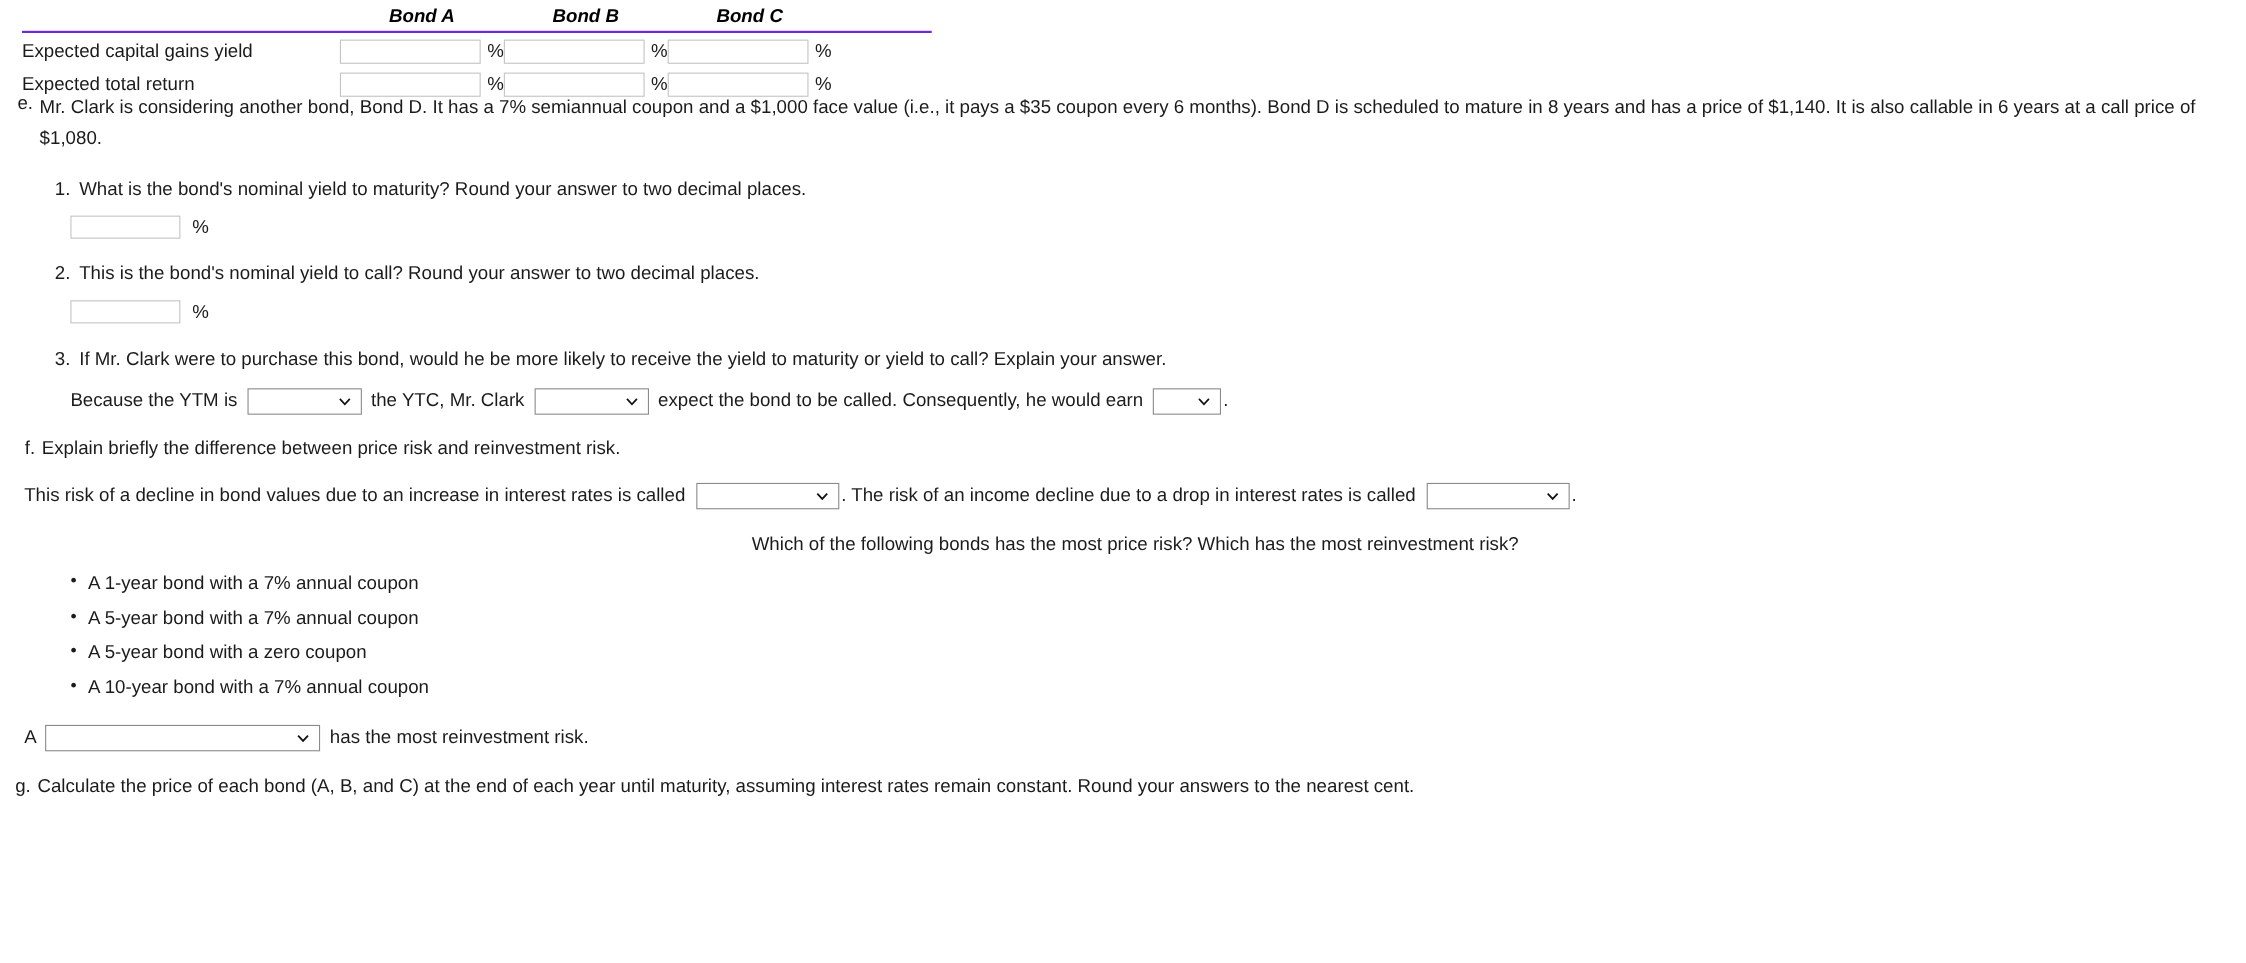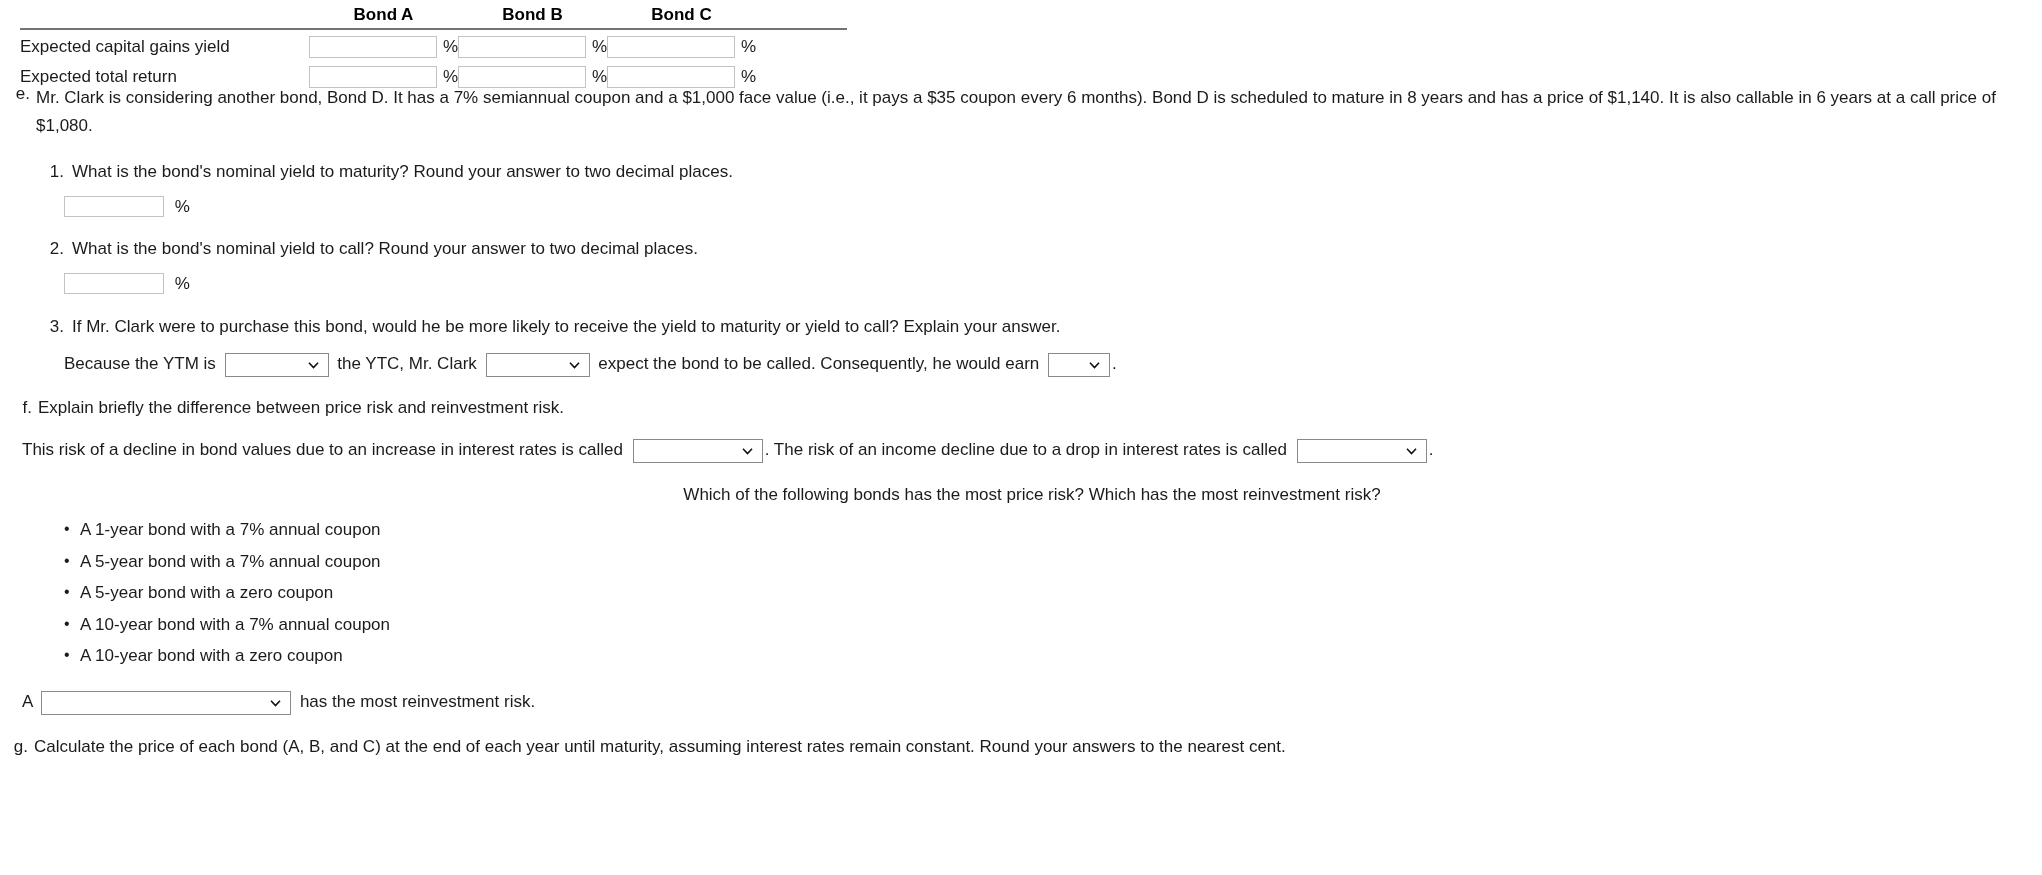--- a/index.html
+++ b/index.html
@@ -60,22 +60,23 @@
     top: 4px;
     width: 827px;
   }
   .bt-row {
     display: flex;
     align-items: center;
     height: 30px;
   }
   .bt-head {
     height: 22px;
-    border-bottom: 2px solid #737373;
+    border-bottom: 2px solid #6d28d9;
     padding-bottom: 2px;
+    font-style: italic;
   }
   .bt-label {
     width: 289px;
     flex: 0 0 289px;
     font-size: 17px;
     color: #1b1b1b;
   }
   .bt-cell {
     flex: 0 0 149px;
     width: 149px;
@@ -208,21 +209,21 @@
     </div>
     <div class="answer-row" style="margin-left:22px;">
       <span class="txtbox"></span>
       <span class="pct">%</span>
     </div>
   </div>
 
   <div class="sublist" style="margin-left:42px;margin-top:22px;">
     <div class="subitem">
       <div class="num">2.</div>
-      <div class="txt">What is the bond's nominal yield to call? Round your answer to two decimal places.</div>
+      <div class="txt">This is the bond's nominal yield to call? Round your answer to two decimal places.</div>
     </div>
     <div class="answer-row" style="margin-left:22px;">
       <span class="txtbox"></span>
       <span class="pct">%</span>
     </div>
   </div>
 
   <div class="sublist" style="margin-left:42px;margin-top:23px;">
     <div class="subitem">
       <div class="num">3.</div>
@@ -284,21 +285,20 @@
     </span><span class="inline-text">.</span>
   </div>
 
   <div style="margin-left:22px;margin-top:22px;text-align:center;">Which of the following bonds has the most price risk? Which has the most reinvestment risk?</div>
 
   <ul class="bullets" style="margin-left:62px;">
     <li style="margin-bottom:10px;">A 1-year bond with a 7% annual coupon</li>
     <li style="margin-bottom:10px;">A 5-year bond with a 7% annual coupon</li>
     <li style="margin-bottom:10px;">A 5-year bond with a zero coupon</li>
     <li style="margin-bottom:10px;">A 10-year bond with a 7% annual coupon</li>
-    <li>A 10-year bond with a zero coupon</li>
   </ul>
 
 
   <div style="margin-left:22px;margin-top:24px;">
     <span class="inline-text">A</span>
     <span class="dropdown" style="width:250px;margin:0 4px 0 4px;">
       <span class="dd-value"></span>
       <span class="chev">
         <svg width="13" height="13" viewBox="0 0 13 13">
             <path d="M2 4.2 L6.5 9 L11 4.2" fill="none" stroke="#111" stroke-width="1.6"></path>

